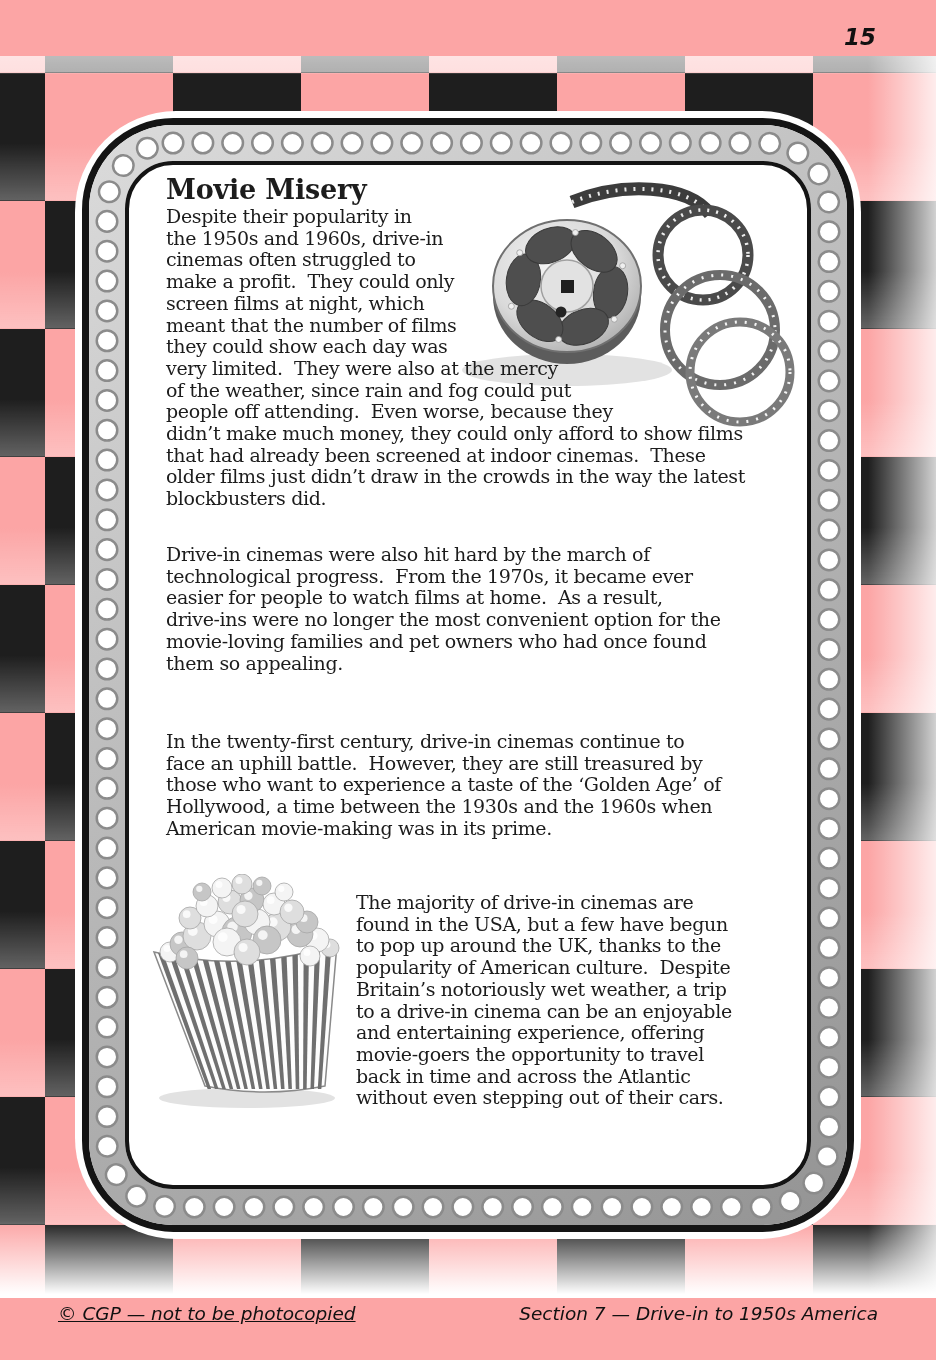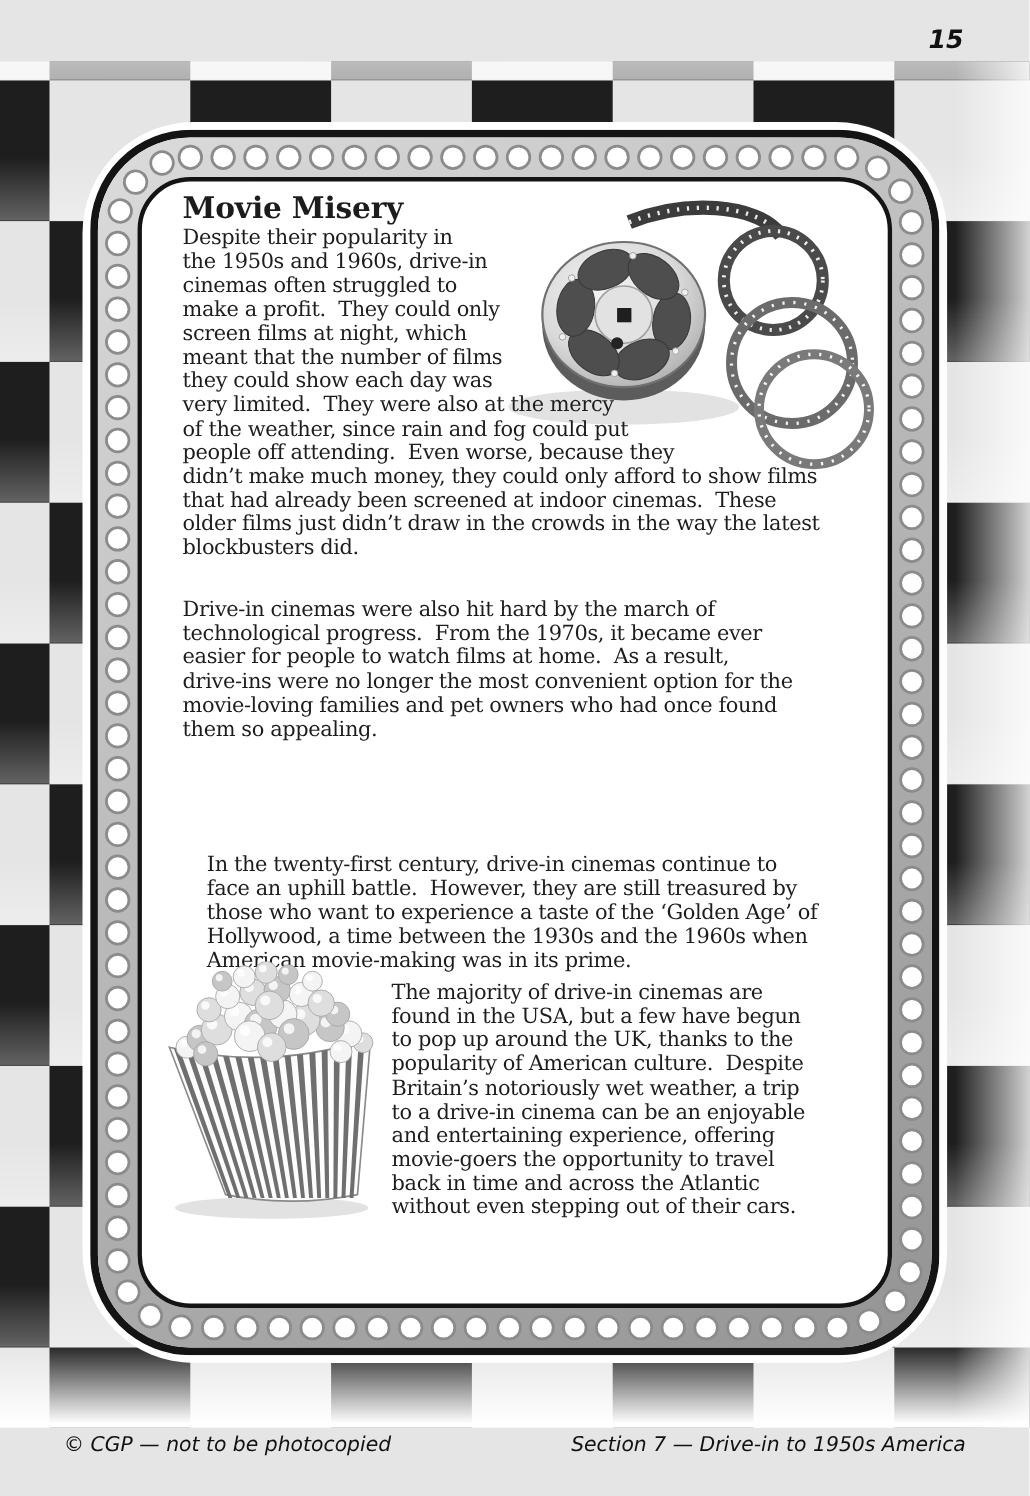--- a/index.html
+++ b/index.html
@@ -1,17 +1,17 @@
 <!DOCTYPE html>
 <html><head>
 <meta charset="utf-8">
 <style>
   html,body{margin:0;padding:0;background:#ffffff;}
   .page{
-    position:relative;width:936px;height:1360px;background:#e5e5e5;overflow:hidden;
+    position:relative;width:936px;height:1360px;background:#fca5a5;overflow:hidden;
     font-family:"DejaVu Serif", serif;color:#1c1c1c;
   }
   
   .checker{
     position:absolute;left:0;top:56px;width:936px;height:1242px;
     background-image:
       linear-gradient(to bottom, rgba(255,255,255,.62) 0px, rgba(255,255,255,.5) 16px, rgba(255,255,255,0) 18px),
       linear-gradient(to right, rgba(255,255,255,0) 868px, rgba(255,255,255,.8) 100%),
       linear-gradient(to bottom, rgba(255,255,255,0) 1165px, #ffffff 1238px),
       linear-gradient(to bottom, rgba(255,255,255,0) 55%, rgba(255,255,255,.30) 99%, rgba(255,255,255,.05) 100%),
@@ -22,21 +22,21 @@
   }
   
   .page-number{
     position:absolute;top:24px;right:60px;
     font-family:"DejaVu Sans", sans-serif;font-style:italic;font-weight:600;font-size:23px;color:#111;
   }
   .footer{
     position:absolute;left:58px;right:58px;top:1303px;
     font-family:"DejaVu Sans", sans-serif;font-style:italic;font-size:18.5px;color:#111;
   }
-  .footer .left{float:left;}
+  .footer .left{float:left;text-decoration:underline;}
   .footer .right{float:right;}
   
   .frame-wrap{
     position:absolute;left:82px;top:118px;width:772px;height:1114px;
     border-radius:94px;background:#ffffff;box-shadow:0 0 0 7px #ffffff;
   }
   .frame-wrap > svg.frame{position:absolute;left:0;top:0;}
   .content{
     position:absolute;left:46px;top:46px;width:680px;height:1022px;
   }
@@ -48,21 +48,21 @@
   .para{
     position:absolute;white-space:pre-wrap;
     font-size:19px;line-height:21.7px;letter-spacing:-.35px;color:#1c1c1c;
   }
   .illus{position:absolute;}
   .h1-pos{left:38px;top:10px;}
   .p1-pos{left:38px;top:42px;}
   .reel-pos{left:324px;top:16px;}
   .p2-pos{left:38px;top:380px;}
   .h2-pos{left:38px;top:538px;}
-  .p3-pos{left:38px;top:612px;margin-left:22px;}
+  .p3-pos{left:38px;top:567px;}
   .popcorn-pos{left:14px;top:710px;}
   .p4-pos{left:228px;top:680px;margin-top:48px;}
 </style>
 </head>
 <body>
 
 <div class="page">
 
   <div class="checker"></div>
 

